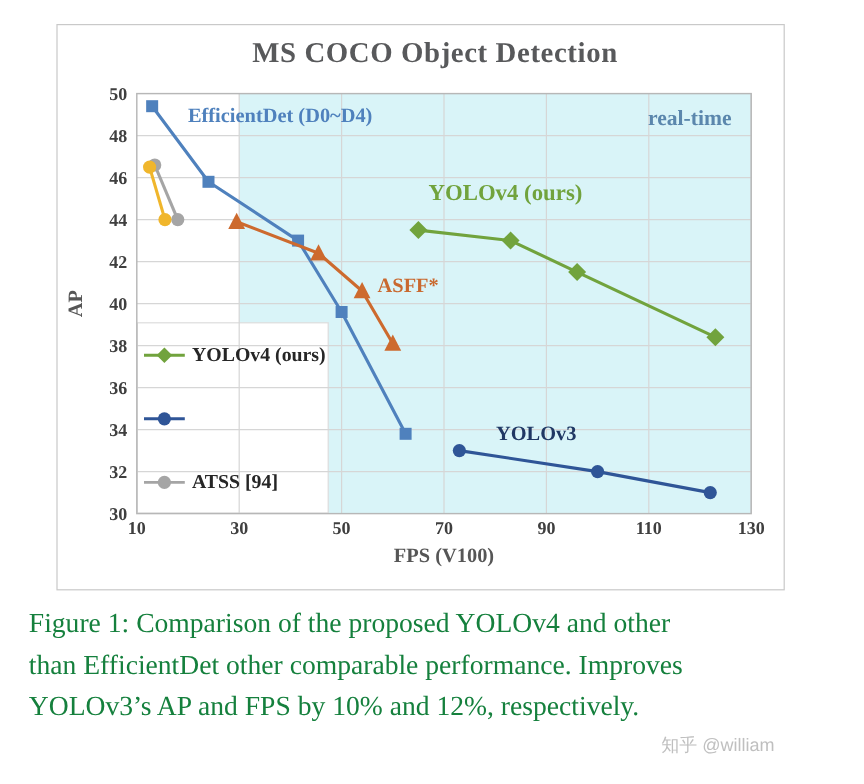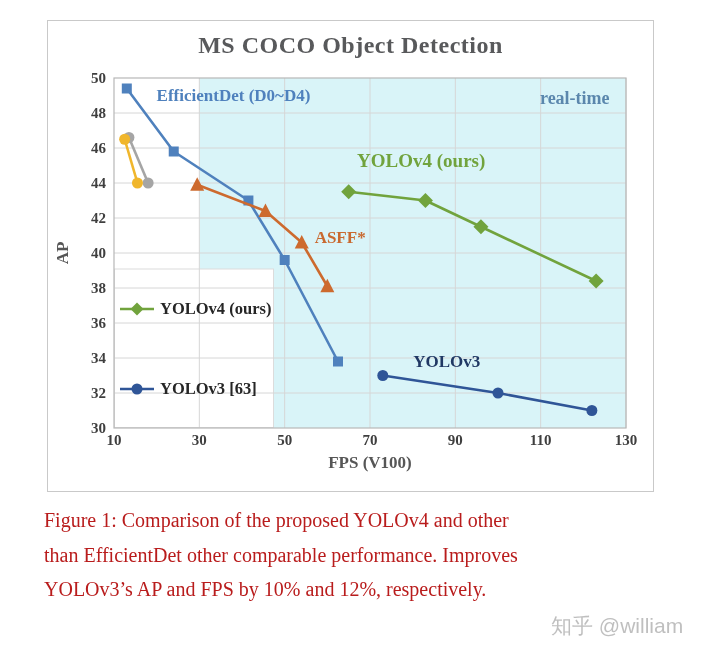--- a/index.html
+++ b/index.html
@@ -6,47 +6,47 @@
   html, body { background: #ffffff; }
   body {
     width: 720px; height: 653px; position: relative; overflow: hidden;
     font-family: "Liberation Serif", serif;
   }
   .figure-panel {
     position: absolute; left: 47px; top: 20px; width: 607px; height: 472px;
     background: #ffffff; border: 1px solid #c9c9c9;
   }
   .chart-title {
-    position: absolute; left: 0; top: 11px; width: 100%;
+    position: absolute; left: 12px; top: 11px; width: 100%;
     text-align: center; font-weight: bold; font-size: 24px;
     color: #58595b; letter-spacing: 0.5px;
     font-family: "Liberation Serif", serif;
   }
   #chart-svg { position: absolute; left: 0; top: 0; }
   .legend {
     position: absolute; left: 66px; top: 248px; width: 160px; height: 160px;
     display: flex; flex-direction: column; justify-content: space-around;
     z-index: 3;
   }
   .legend-item { display: flex; align-items: center; height: 26px; padding-left: 5px; }
   .legend-item svg { flex: 0 0 auto; }
   .legend-label {
     margin-left: 5px; font-weight: bold; font-size: 16.5px; color: #262626;
     font-family: "Liberation Serif", serif; white-space: nowrap;
   }
   .caption {
-    position: absolute; left: 44px; top: 503px; width: 660px;
-    font-size: 20px; line-height: 34.5px; color: #b91c1c;
+    position: absolute; left: 24px; top: 503px; width: 660px;
+    font-size: 23px; line-height: 34.5px; color: #15803d;
     font-family: "Liberation Serif", serif;
   }
   .caption-line { white-space: nowrap; }
   .watermark {
     position: absolute; left: 551px; top: 612px; z-index: 5;
     font-family: "Liberation Sans", sans-serif;
-    font-size: 21px; color: rgba(170,170,170,0.75); white-space: nowrap;
+    font-size: 15px; color: rgba(170,170,170,0.75); white-space: nowrap;
   }
 </style>
 </head>
 <body>
 
 <div class="figure-panel">
   <div class="chart-title">MS COCO Object Detection</div>
   <svg id="chart-svg" width="605" height="470" viewBox="0 0 605 470">
       <rect x="151.33333333333331" y="57" width="426.6666666666667" height="350" fill="#d9f4f8"></rect>
       <rect x="66.5" y="248" width="159" height="158.5" fill="#ffffff" stroke="#dcdcdc" stroke-width="1"></rect>
@@ -124,21 +124,27 @@
           <line x1="1" y1="8" x2="35" y2="8" stroke="#71a33d" stroke-width="2.4"></line>
           <path d="M18 1.5 L24.5 8 L18 14.5 L11.5 8 Z" fill="#71a33d"></path>
         </svg>
         <span class="legend-label">YOLOv4 (ours)</span>
       </div>
       <div class="legend-item">
         <svg width="36" height="16">
           <line x1="1" y1="8" x2="35" y2="8" stroke="#2f5597" stroke-width="2.4"></line>
           <circle cx="18" cy="8" r="5.5" fill="#2f5597"></circle>
         </svg>
-        <span class="legend-label">YOLOv3 [63]</span>
+      </div>
+      <div class="legend-item">
+        <svg width="36" height="16">
+          <line x1="1" y1="8" x2="35" y2="8" stroke="#a5a5a5" stroke-width="2.4"></line>
+          <circle cx="18" cy="8" r="5.5" fill="#a5a5a5"></circle>
+        </svg>
+        <span class="legend-label">ATSS [94]</span>
       </div>
     </div>
 </div>
 
 <div class="caption">
   <div class="caption-line">Figure 1: Comparison of the proposed YOLOv4 and other</div>
   <div class="caption-line">than EfficientDet other comparable performance. Improves</div>
   <div class="caption-line">YOLOv3’s AP and FPS by 10% and 12%, respectively.</div>
 </div>
 

